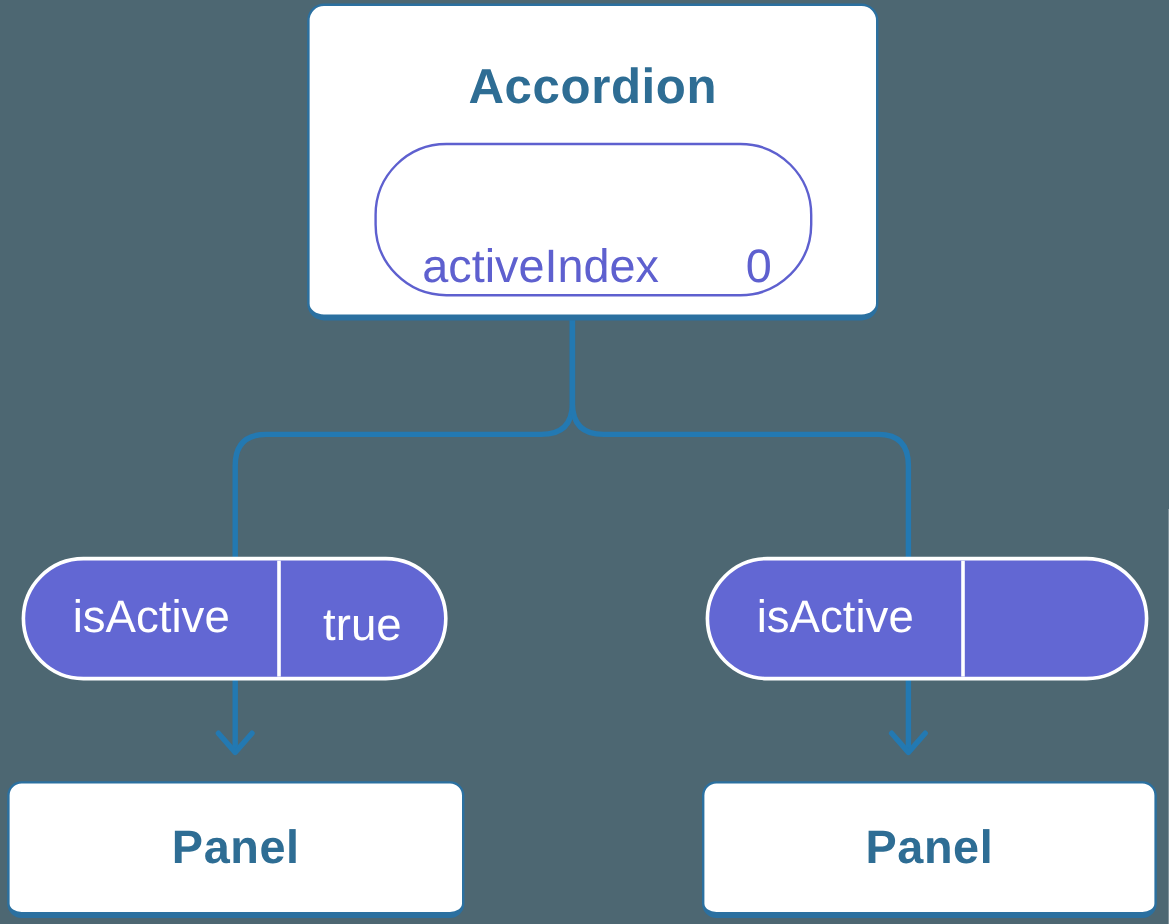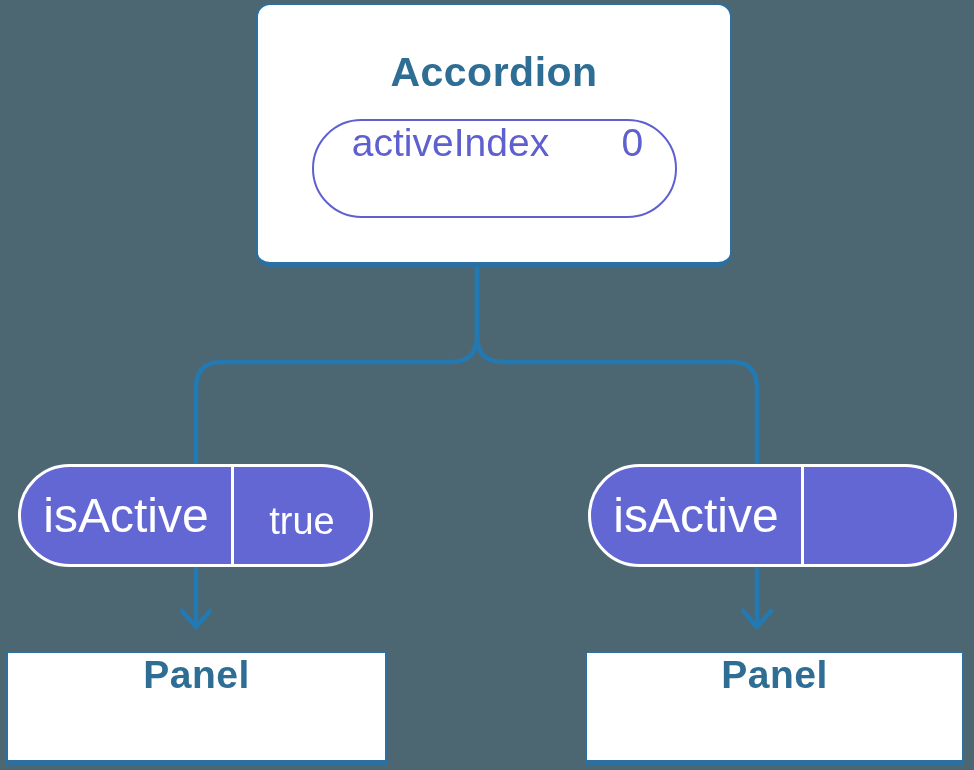--- a/index.html
+++ b/index.html
@@ -53,26 +53,26 @@
     width: 100%;
     text-align: center;
     font-size: 41px;
     font-weight: 600;
     color: var(--heading-text);
     letter-spacing: 0.5px;
   }
   .state-pill {
     position: absolute;
     left: 54px; top: 114px;
-    width: 365px; height: 99px;
+    width: 365px; height: 128px;
     border: 2.5px solid var(--prop-purple);
     border-radius: 60px;
     background: #ffffff;
     display: flex;
-    align-items: flex-start;
+    align-items: flex-end;
     overflow: hidden;
   }
   .state-pill .seg-name {
     flex: 0 0 273px;
     display: flex; align-items: center; justify-content: center;
     font-size: 39px;
     color: var(--prop-purple);
   }
   .state-pill .seg-divider {
     flex: 0 0 2.5px;
@@ -92,37 +92,37 @@
     border-radius: 60px;
     display: flex;
     align-items: stretch;
     overflow: hidden;
   }
   .prop-pill.left { left: 18px; top: 464px; width: 355px; }
   .prop-pill.right { left: 588px; top: 464px; width: 369px; }
   .prop-pill .seg-name {
     flex: 0 0 210px;
     display: flex; align-items: center; justify-content: center;
-    font-size: 48px;
+    font-size: 38px;
     color: var(--pill-text);
   }
   .prop-pill .seg-divider {
     flex: 0 0 3px;
     background: #ffffff;
   }
   .prop-pill .seg-value {
     flex: 1 1 auto;
     display: flex; align-items: center; justify-content: center;
     font-size: 38px;
     color: var(--pill-text);
     margin-top: 11px;
   }
   .panel-card {
-    border-radius: 1px;
-    display: flex; align-items: flex-start; justify-content: center;
+    border-radius: 12px;
+    display: flex; align-items: center; justify-content: center;
   }
   .panel-card.left { left: 6px; top: 651px; width: 381px; height: 114px; }
   .panel-card.right { left: 585px; top: 651px; width: 379px; height: 114px; }
   .panel-title {
     font-size: 39px;
     font-weight: 600;
     color: var(--heading-text);
     letter-spacing: 0.5px;
   }
 </style>

